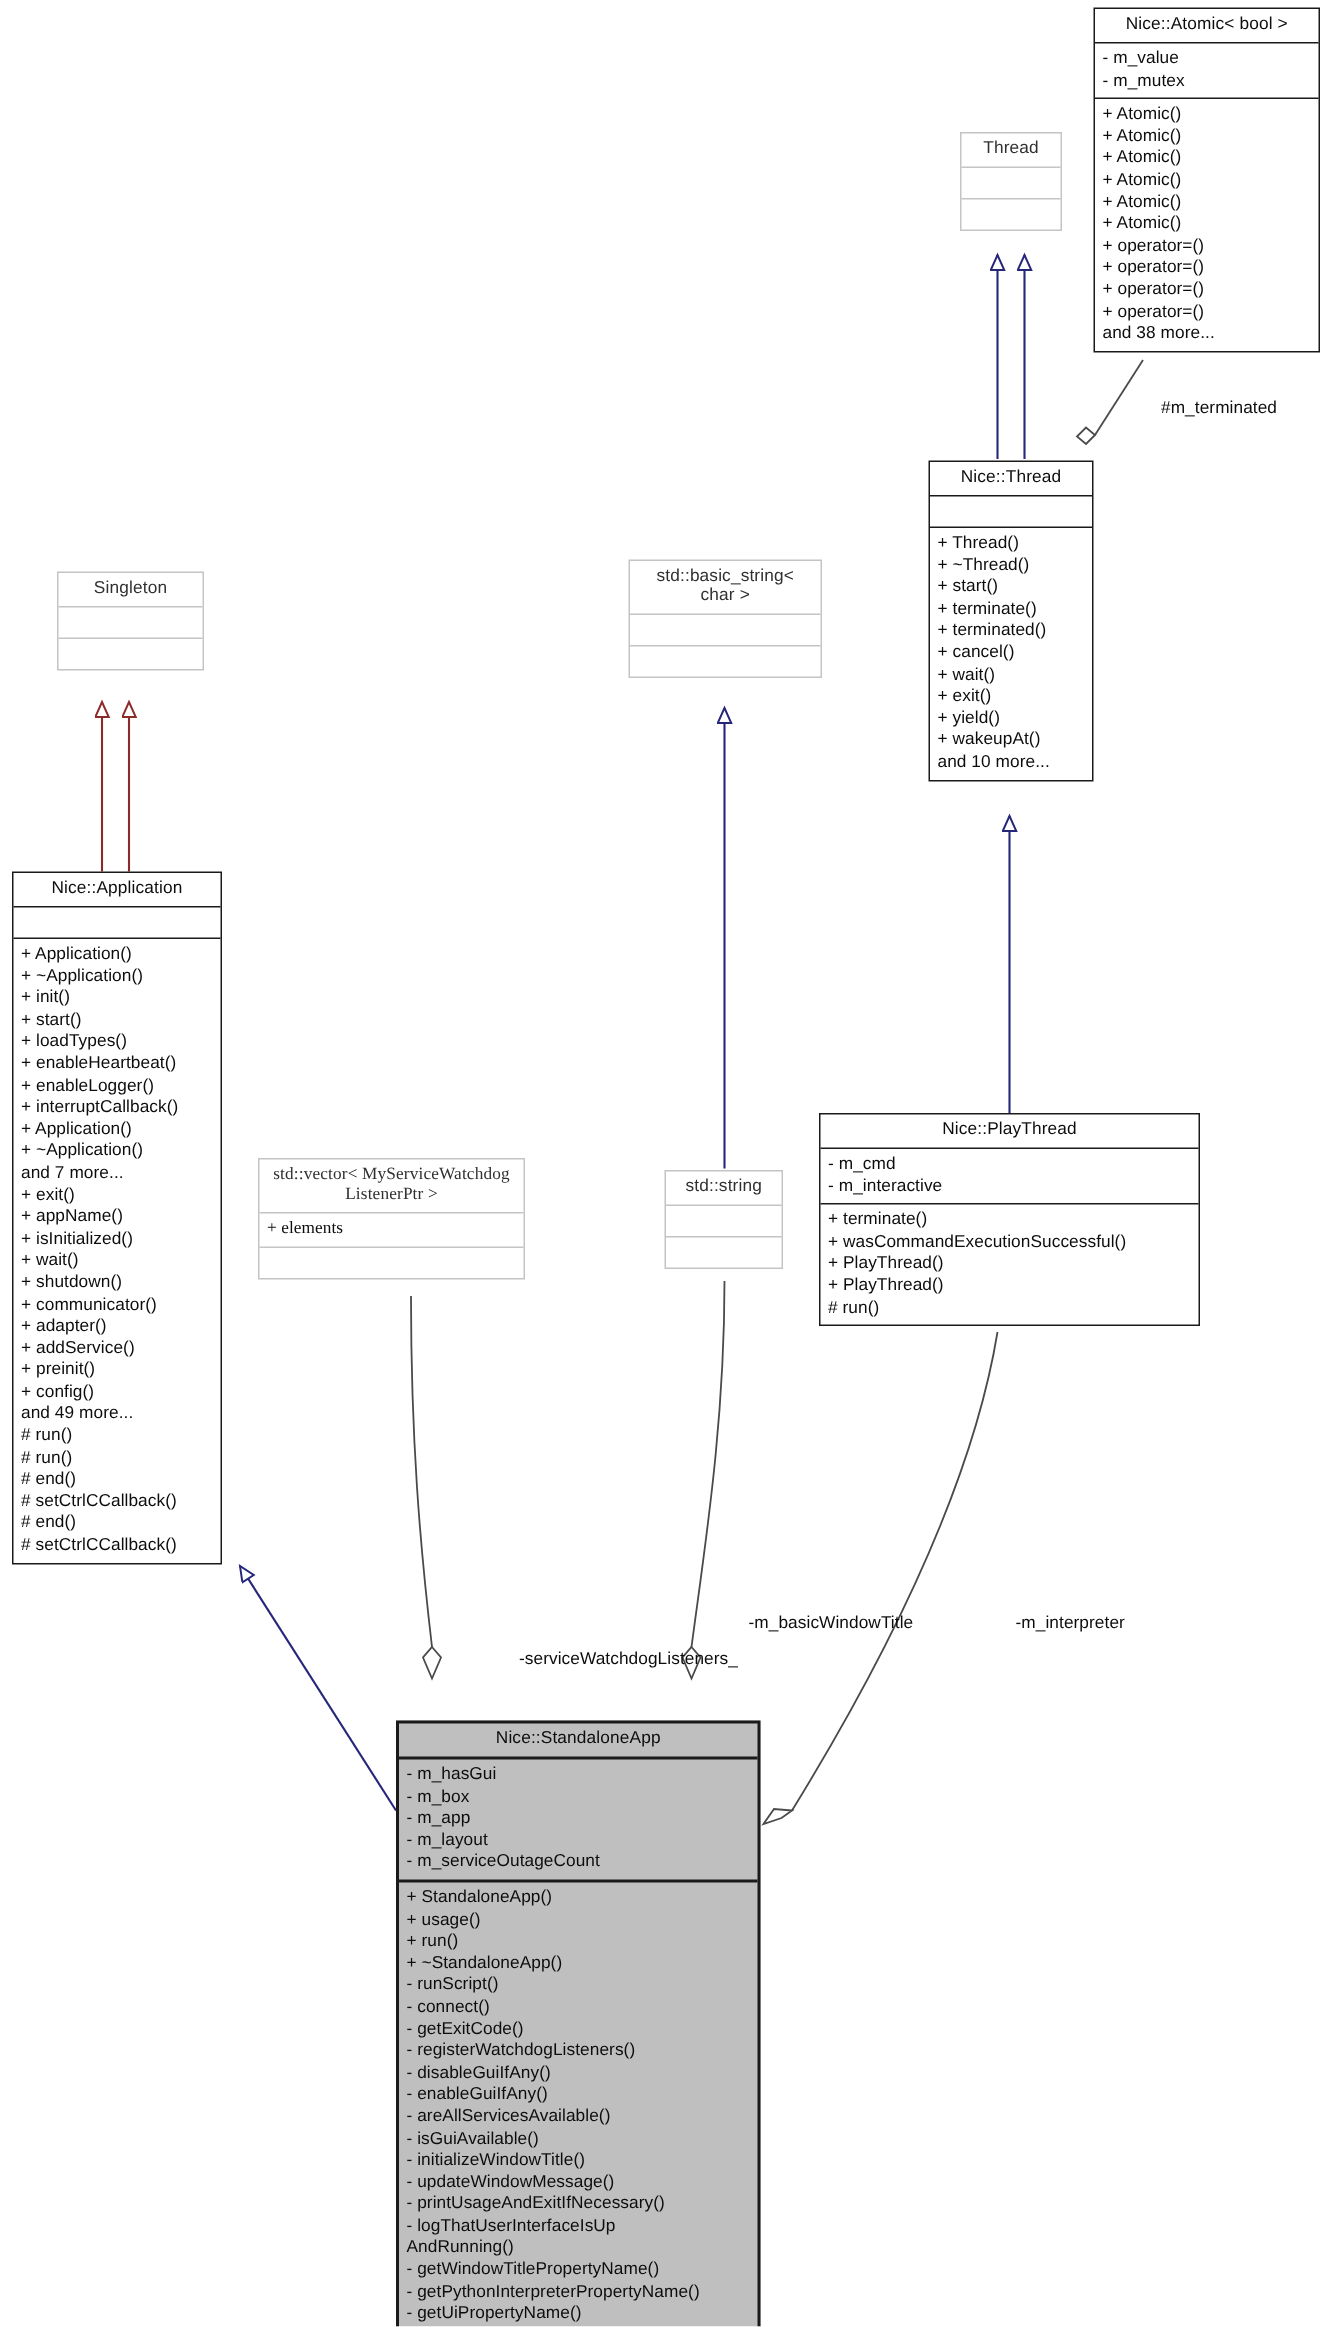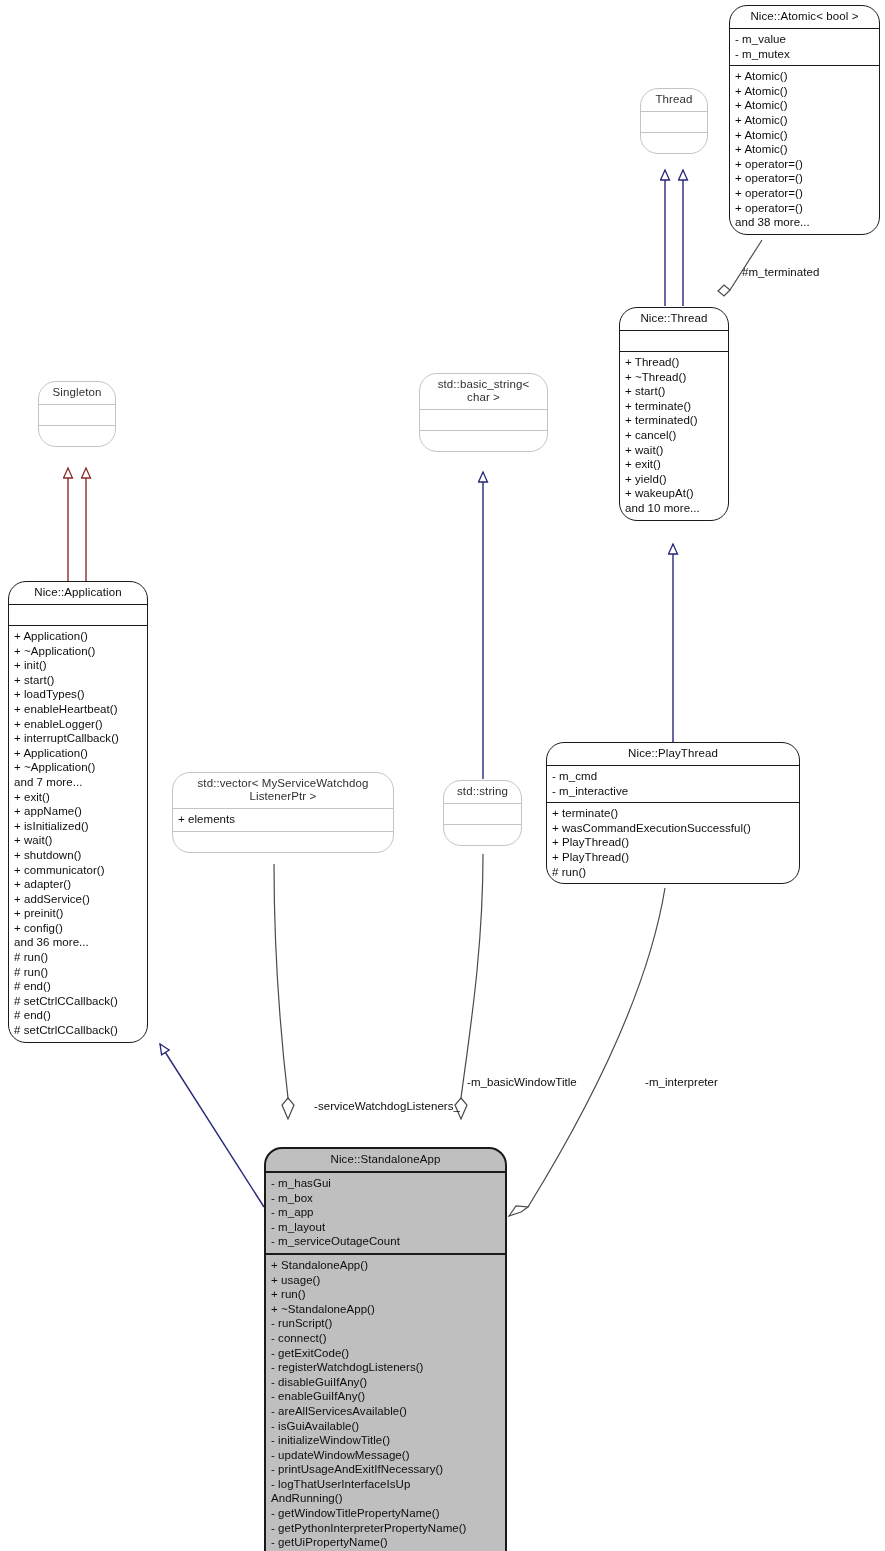--- a/index.html
+++ b/index.html
@@ -22,21 +22,20 @@
     top: 0;
     width: 885px;
     height: 1551px;
     pointer-events: none;
   }
   .node {
     position: absolute;
     box-sizing: border-box;
     background: #ffffff;
     z-index: 5;
-    border-radius: 18px;
   }
   .node.solid {
     border: 1px solid #1a1a1a;
   }
   .node.faded {
     border: 1px solid #c4c4c4;
   }
   .node.highlight {
     border: 2px solid #1a1a1a;
     background: #bfbfbf;
@@ -78,20 +77,21 @@
     height: 20px;
     padding: 0;
   }
   .edge-label {
     position: absolute;
     font-size: 11.5px;
     color: #0d0d0d;
     white-space: nowrap;
     z-index: 6;
     letter-spacing: 0.05px;
+    padding-left: 32px;
   }
 </style>
 </head>
 <body>
 
 <div id="canvas">
 
   <svg class="edges" viewBox="0 0 885 1551">
     <defs>
       <marker id="hollow-arrow-red" markerWidth="14" markerHeight="14" refX="11" refY="5" orient="auto" markerUnits="userSpaceOnUse">
@@ -193,21 +193,21 @@
       <div class="row">+ terminated()</div>
       <div class="row">+ cancel()</div>
       <div class="row">+ wait()</div>
       <div class="row">+ exit()</div>
       <div class="row">+ yield()</div>
       <div class="row">+ wakeupAt()</div>
       <div class="row">and 10 more...</div>
     </div>
   </div>
 
-  <div class="node faded" style="left:38px; top:381px; width:78px;">
+  <div class="node faded" style="left:38px; top:381px; width:98px;">
     <div class="title">Singleton</div>
     <div class="sep"></div>
     <div class="compartment empty"></div>
     <div class="sep"></div>
     <div class="compartment empty"></div>
   </div>
 
   <div class="node faded" style="left:419px; top:373px; width:129px;">
     <div class="title">std::basic_string&lt;
 char &gt;</div>
@@ -237,31 +237,31 @@
       <div class="row">+ exit()</div>
       <div class="row">+ appName()</div>
       <div class="row">+ isInitialized()</div>
       <div class="row">+ wait()</div>
       <div class="row">+ shutdown()</div>
       <div class="row">+ communicator()</div>
       <div class="row">+ adapter()</div>
       <div class="row">+ addService()</div>
       <div class="row">+ preinit()</div>
       <div class="row">+ config()</div>
-      <div class="row">and 36 more...</div>
+      <div class="row">and 49 more...</div>
       <div class="row"># run()</div>
       <div class="row"># run()</div>
       <div class="row"># end()</div>
       <div class="row"># setCtrlCCallback()</div>
       <div class="row"># end()</div>
       <div class="row"># setCtrlCCallback()</div>
     </div>
   </div>
 
-  <div class="node faded" style="left:172px; top:772px; width:222px;">
+  <div class="node faded" style="left:172px; top:772px; width:178px;font-family:Liberation Serif, serif;">
     <div class="title">std::vector&lt; MyServiceWatchdog
 ListenerPtr &gt;</div>
     <div class="sep"></div>
     <div class="compartment">
       <div class="row">+ elements</div>
     </div>
     <div class="sep"></div>
     <div class="compartment empty"></div>
   </div>
 

